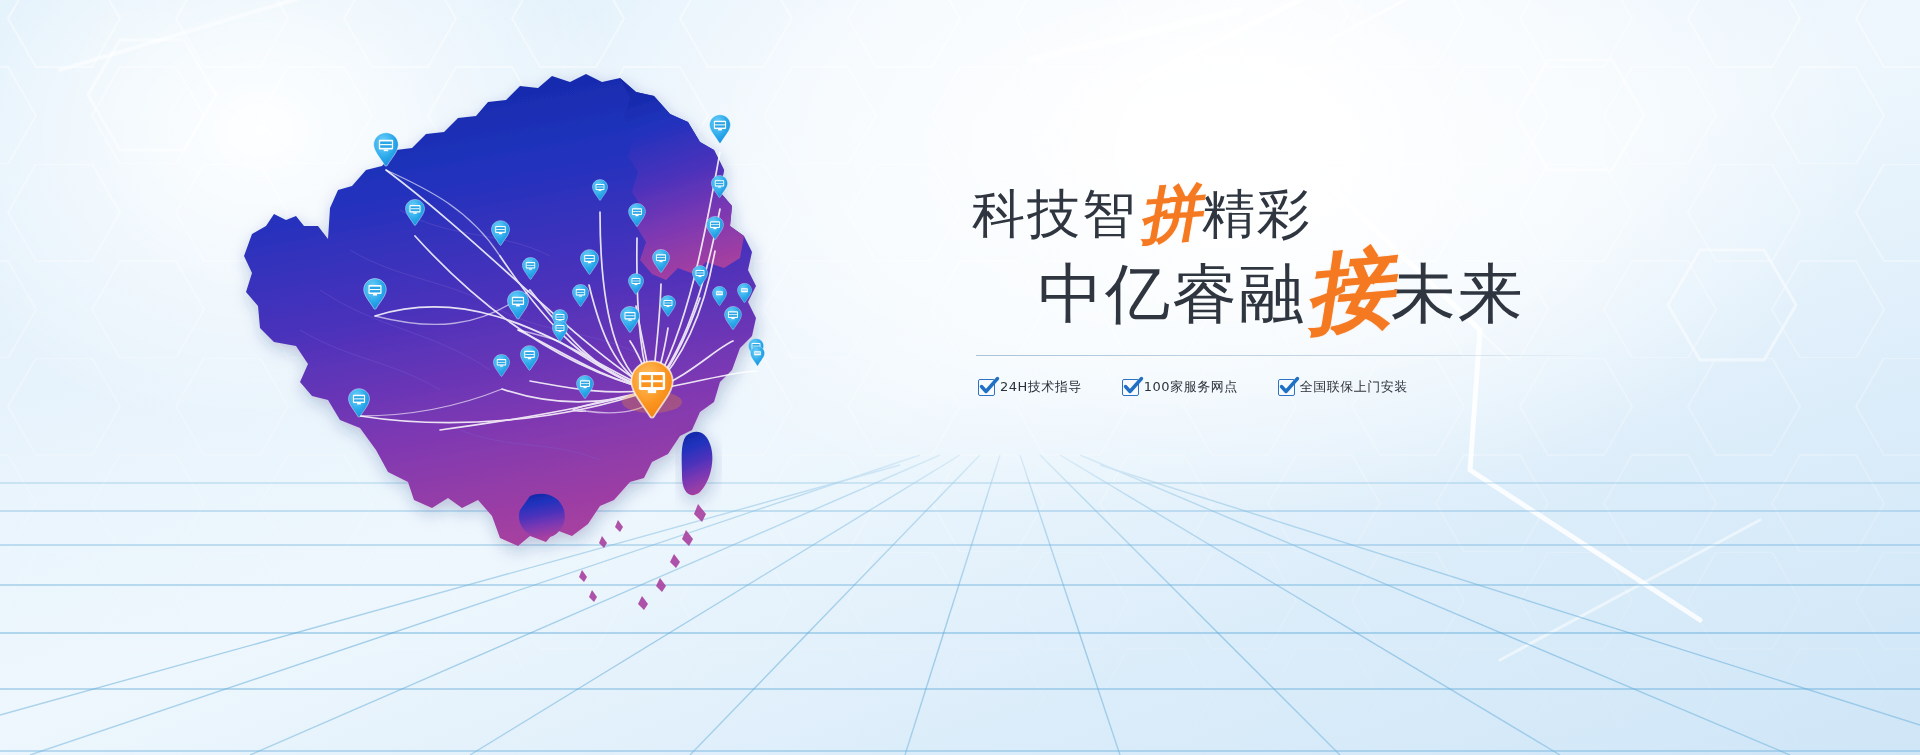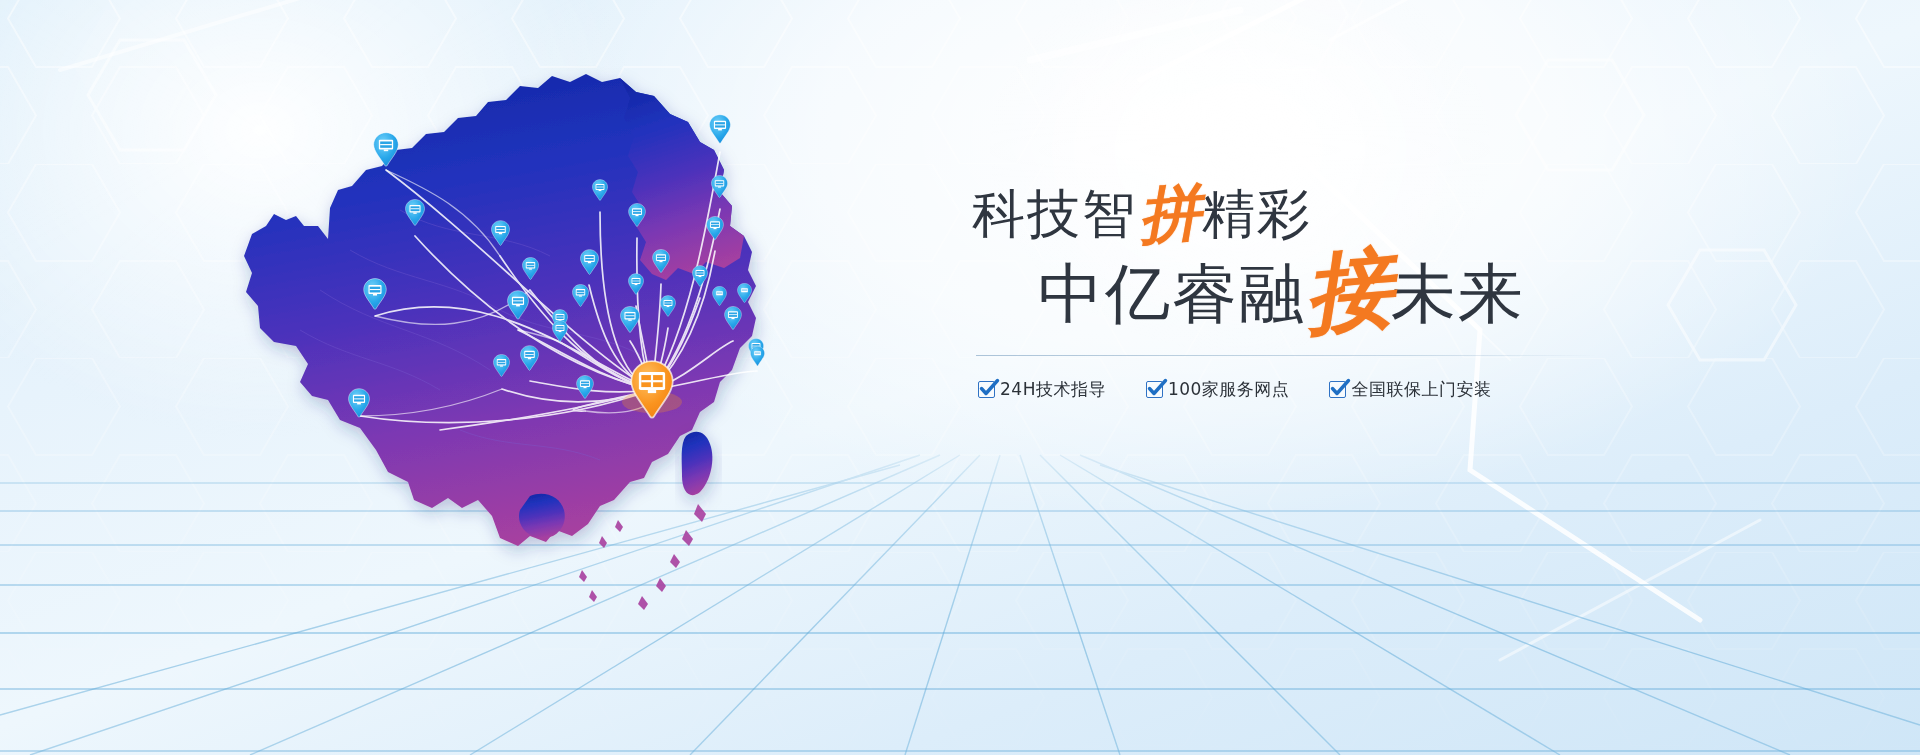--- a/index.html
+++ b/index.html
@@ -52,21 +52,21 @@
     background:linear-gradient(to right, rgba(110,150,185,.55), rgba(110,150,185,.32) 70%, rgba(110,150,185,0));
   }
   .features{display:flex;align-items:center;margin-top:22px;margin-left:18px;}
   .feature{display:flex;align-items:center;margin-right:40px;white-space:nowrap;}
   .chk{
     width:17px;height:17px;margin-right:5px;flex:0 0 auto;position:relative;
     border:1.5px solid #2f72c4;border-radius:2px;background:rgba(255,255,255,.35);
   }
   .chk svg{position:absolute;left:-1px;top:-4px;}
   .feature-label{
-    font-size:17px;color:#2b3138;letter-spacing:.5px;
+    font-size:13px;color:#2b3138;letter-spacing:.5px;
     font-family:"DejaVu Sans","Liberation Sans",sans-serif;
   }
 </style>
 </head>
 <body>
 
 <div id="banner">
 
   <svg class="hexlayer" width="1920" height="755" viewBox="0 0 1920 755" aria-hidden="true">
     <defs>

